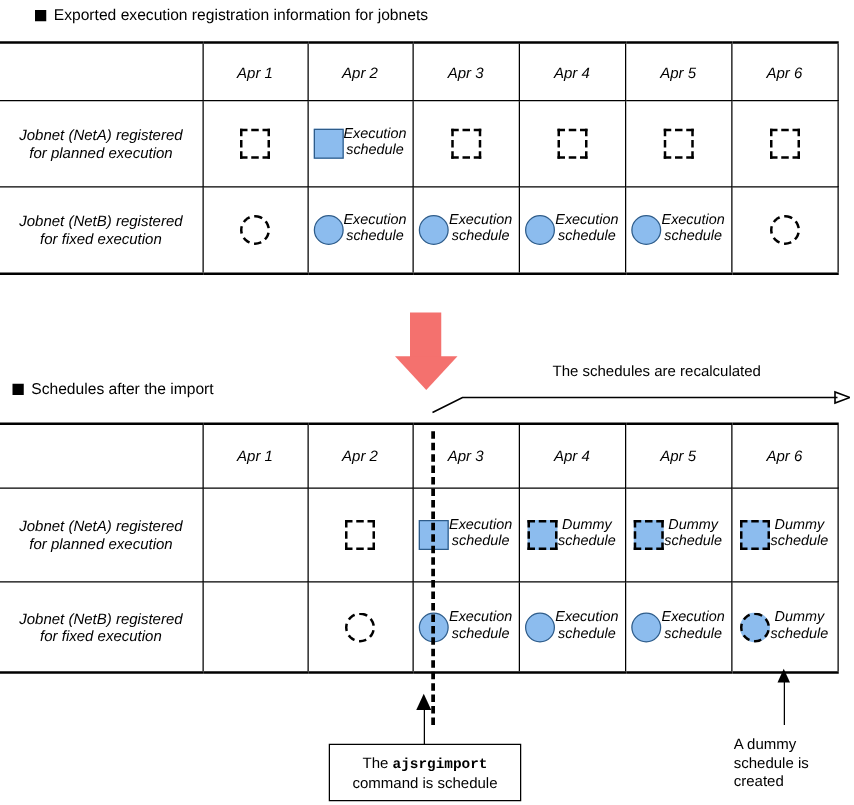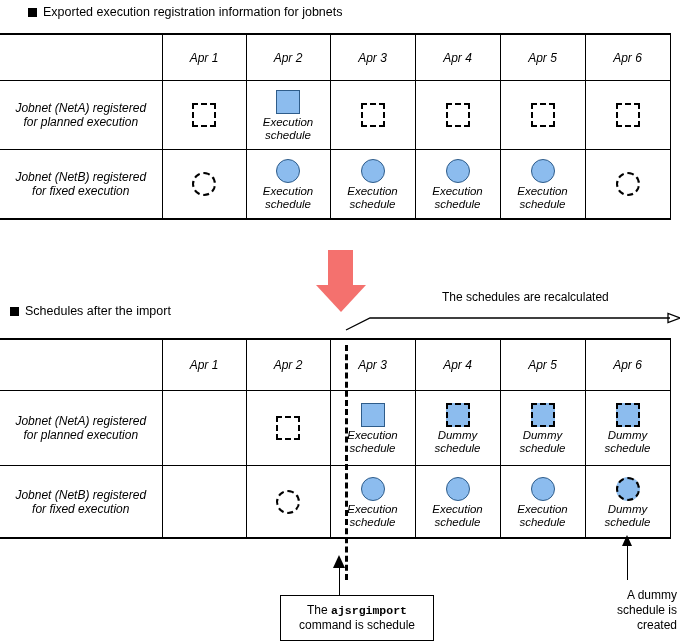--- a/index.html
+++ b/index.html
@@ -22,21 +22,21 @@
   .tbl tr.hdr td{border-top:2px solid #000;}
   .tbl tr.hdr td.rowlabel{border-top:2px solid #000;}
   .tbl tr.last td{border-bottom:2px solid #000;}
   .tbl td.blank-left{border-left:none;}
 
   .rowlabel{font-size:12px;line-height:15px;text-align:center;padding:0 4px;}
   .rowlabel .l1{display:block;}
   .rowlabel .l2{display:block;}
 
   
-  .cell{display:flex;flex-direction:column;align-items:center;justify-content:center;height:100%;}
+  .cell{display:flex;flex-direction:row;align-items:flex-start;justify-content:center;height:100%;}
   .cap{font-size:11.5px;line-height:13px;text-align:center;}
 
   .sq{width:24px;height:24px;box-sizing:border-box;}
   .sq.solid{background:#8CBCEE;border:1px solid #2E5C8A;}
   .sq.empty{background:transparent;border:2px dashed #000;}
   .sq.dummy{background:#8CBCEE;border:2px dashed #000;}
 
   .ci{width:24px;height:24px;box-sizing:border-box;border-radius:50%;}
   .ci.solid{background:#8CBCEE;border:1px solid #2E5C8A;}
   .ci.empty{background:transparent;border:2px dashed #000;}
@@ -51,30 +51,30 @@
         border-left:25px solid transparent;border-right:25px solid transparent;border-top:27px solid #F4716E;}
 
   
   #recalc-label{left:442px;top:290px;font-size:12px;white-space:nowrap;}
   #recalc-arrow{left:344px;top:312px;width:336px;height:20px;}
 
   
   #import-line{left:345px;top:345px;width:0;height:235px;border-left:3px dashed #000;}
 
   
-  #cmd-box{left:280px;top:595px;width:152px;height:44px;border:1px solid #000;
+  #cmd-box{left:263px;top:595px;width:152px;height:44px;border:1px solid #000;
       display:flex;flex-direction:column;align-items:center;justify-content:center;}
   #cmd-box .l{font-size:12px;line-height:15px;white-space:nowrap;}
   #cmd-box .mono{font-family:"Liberation Mono","DejaVu Sans Mono",monospace;font-weight:bold;font-size:11.5px;}
   #cmd-connector{left:339px;top:563px;width:0;height:33px;border-left:1px solid #000;}
   #cmd-arrowhead{left:333px;top:555px;width:0;height:0;
       border-left:6px solid transparent;border-right:6px solid transparent;border-bottom:13px solid #000;}
 
   
-  #dummy-note{left:587px;top:588px;width:90px;text-align:right;font-size:12px;line-height:15px;}
+  #dummy-note{left:587px;top:588px;width:90px;text-align:left;font-size:12px;line-height:15px;}
   #dummy-connector{left:627px;top:542px;width:0;height:38px;border-left:1px solid #000;}
   #dummy-arrowhead{left:622px;top:535px;width:0;height:0;
       border-left:5px solid transparent;border-right:5px solid transparent;border-bottom:11px solid #000;}
 </style>
 </head>
 <body>
 
 <div class="abs heading" id="heading-top" style="left:10px;top:5px;margin-left:18px;">
   <span class="bullet"></span>
   <span>Exported execution registration information for jobnets</span>

